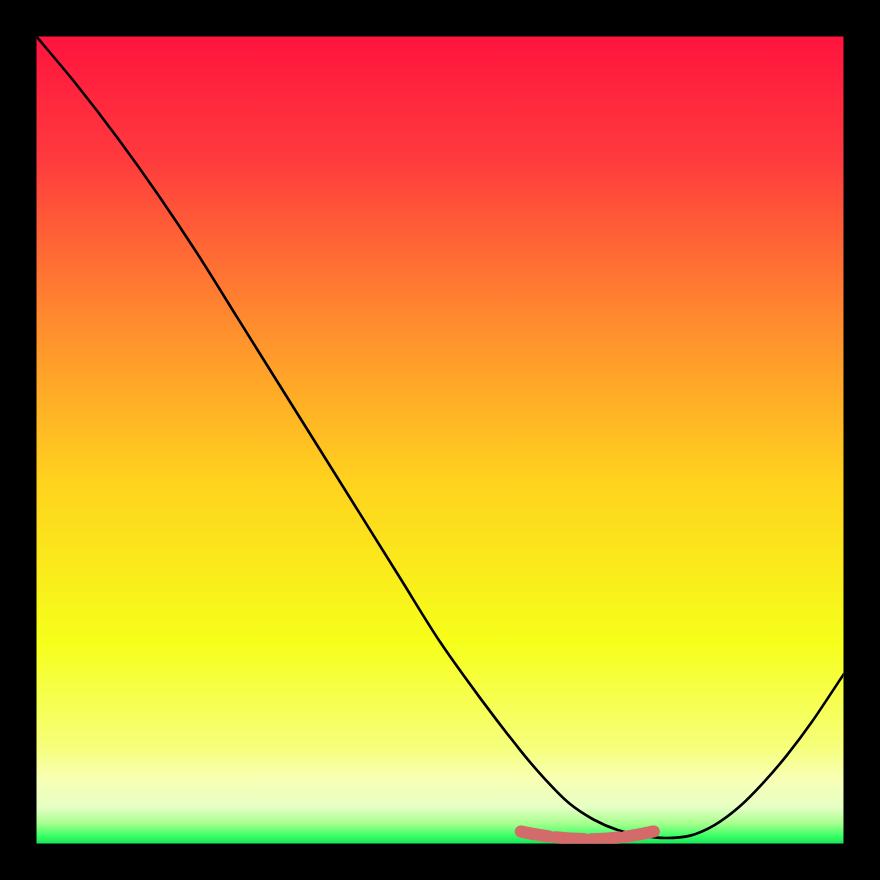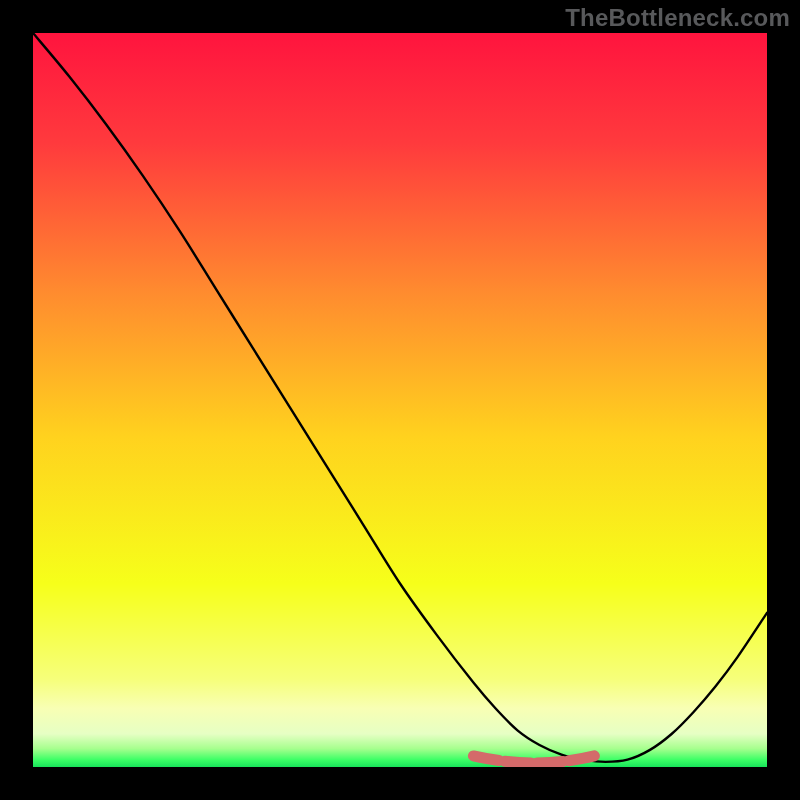--- a/index.html
+++ b/index.html
@@ -27,21 +27,20 @@
     top: 33px;
     width: 734px;
     height: 734px;
     display: block;
   }
 </style>
 </head>
 <body>
 
 <div class="frame">
-  <div class="watermark">TheBottleneck.com</div>
   <svg class="plot" viewBox="0 0 734 734" preserveAspectRatio="none">
     <defs>
       <linearGradient id="bg-grad" x1="0" y1="0" x2="0" y2="1">
           <stop offset="0%" stop-color="#ff143e"></stop>
           <stop offset="15%" stop-color="#ff3a3d"></stop>
           <stop offset="35%" stop-color="#ff8a2f"></stop>
           <stop offset="55.00000000000001%" stop-color="#ffd21e"></stop>
           <stop offset="75%" stop-color="#f6ff1a"></stop>
           <stop offset="88%" stop-color="#f6ff7a"></stop>
           <stop offset="92%" stop-color="#f8ffb4"></stop>

